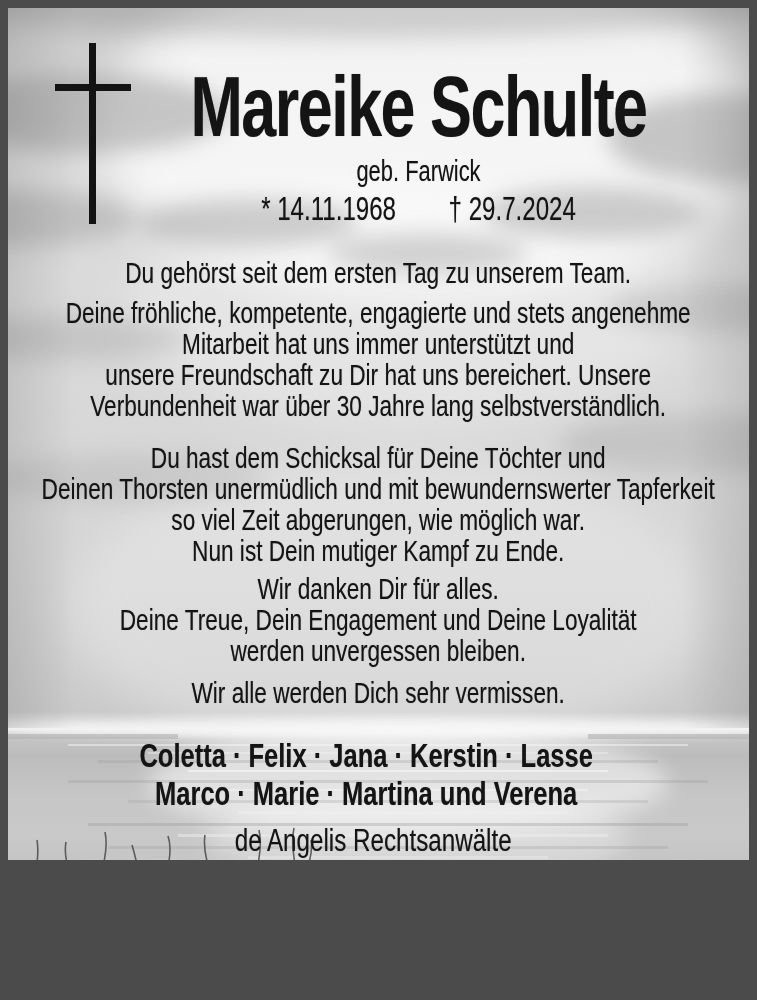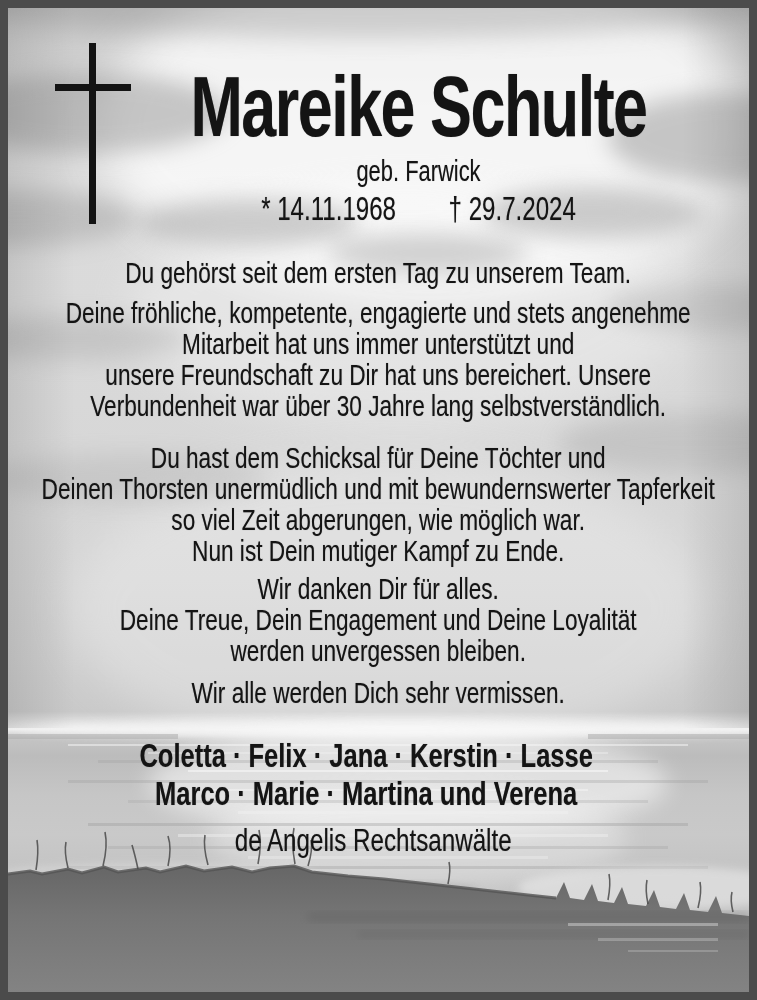--- a/index.html
+++ b/index.html
@@ -1,17 +1,17 @@
 <!DOCTYPE html>
 <html><head>
 <meta charset="utf-8">
 <style>
   html,body{margin:0;padding:0;background:#4b4b4b;}
   .ad{position:relative;width:757px;height:1000px;background:#4b4b4b;overflow:hidden;}
-  .photo{position:absolute;left:8px;top:8px;width:741px;height:984px;overflow:hidden;background:#d6d6d6;}
+  .photo{position:absolute;left:8px;top:8px;width:741px;height:852px;overflow:hidden;background:#d6d6d6;}
   .bg{position:absolute;left:0;top:0;width:741px;height:984px;display:block;}
   .content{position:absolute;left:0;top:0;width:741px;height:984px;
            font-family:"Liberation Sans","DejaVu Sans",sans-serif;color:#141414;
            text-shadow:0 0 1px rgba(20,20,20,.4);}
   
   .cross{position:absolute;left:0;top:0;}
   .cross .vbar{position:absolute;left:81px;top:35px;width:7px;height:181px;background:#131313;}
   .cross .hbar{position:absolute;left:47px;top:76px;width:76px;height:7px;background:#131313;}
   
   .header{position:absolute;left:80px;right:0;top:54px;text-align:center;

